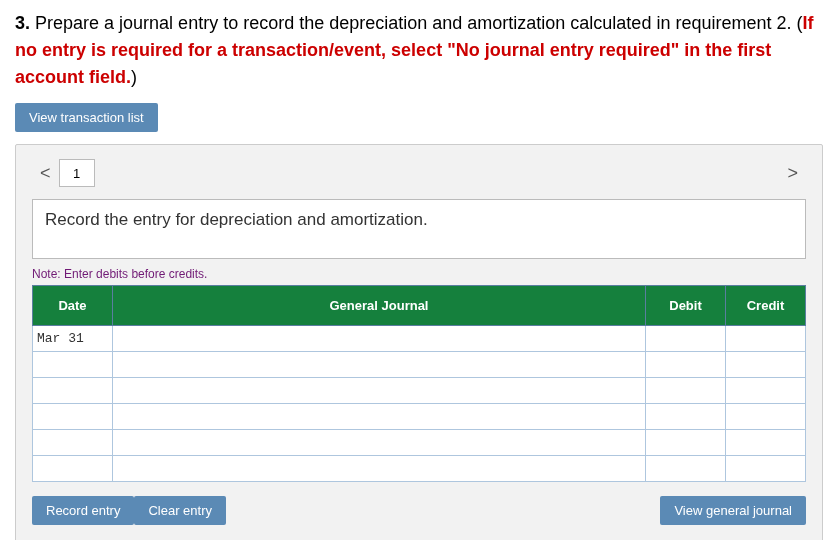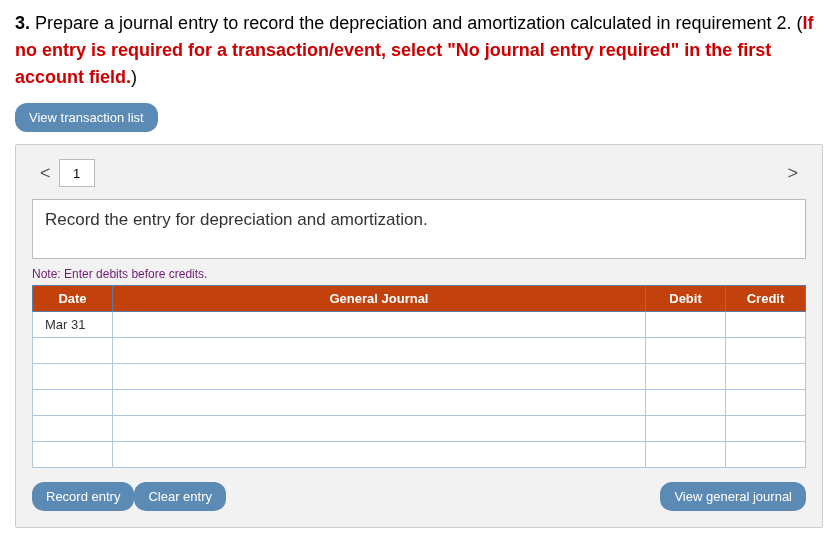--- a/index.html
+++ b/index.html
@@ -18,21 +18,21 @@
     }
     .instruction .num { font-weight: bold; }
     .instruction .highlight { color: #c00; font-weight: bold; }
     .btn-blue {
       background-color: #5b8ab5;
       color: #fff;
       border: none;
       padding: 7px 14px;
       font-size: 13px;
       cursor: pointer;
-      border-radius: 12px;
+      border-radius: 2px;
     }
     .view-transaction-btn {
       margin-bottom: 12px;
     }
     .worksheet-panel {
       border: 1px solid #ccc;
       background: #f2f2f2;
       padding: 14px 16px 16px;
       border-radius: 2px;
     }
@@ -80,24 +80,24 @@
       color: #701a75;
       font-size: 12px;
       margin-bottom: 4px;
     }
     .journal-table {
       width: 100%;
       border-collapse: collapse;
       font-size: 13px;
     }
     .journal-table thead tr th {
-      background-color: #c2410c;
+      background-color: #15803d;
       color: #fff;
       border: 1px solid #5a7ea0;
-      padding: 5px 8px;
+      padding: 12px 8px;
       text-align: center;
     }
     .journal-table thead tr th.date-col { width: 80px; }
     .journal-table thead tr th.journal-col { }
     .journal-table thead tr th.debit-col { width: 80px; }
     .journal-table thead tr th.credit-col { width: 80px; }
     .journal-table tbody tr td {
       border: 1px solid #aec6de;
       background: #fff;
       height: 26px;
@@ -106,21 +106,22 @@
     .journal-table tbody tr td input {
       width: 100%;
       border: none;
       outline: none;
       font-size: 13px;
       background: transparent;
       padding: 1px 3px;
     }
     .journal-table tbody tr:first-child td.date-cell {
       color: #333;
-      padding-left: 12px;
+      padding-left: 4px;
+      font-family: Liberation Mono, monospace;
     }
     .footer-buttons {
       display: flex;
       margin-top: 14px;
       align-items: center;
     }
     .footer-buttons .spacer { flex: 1; }
   </style>
 </head>
 <body>

